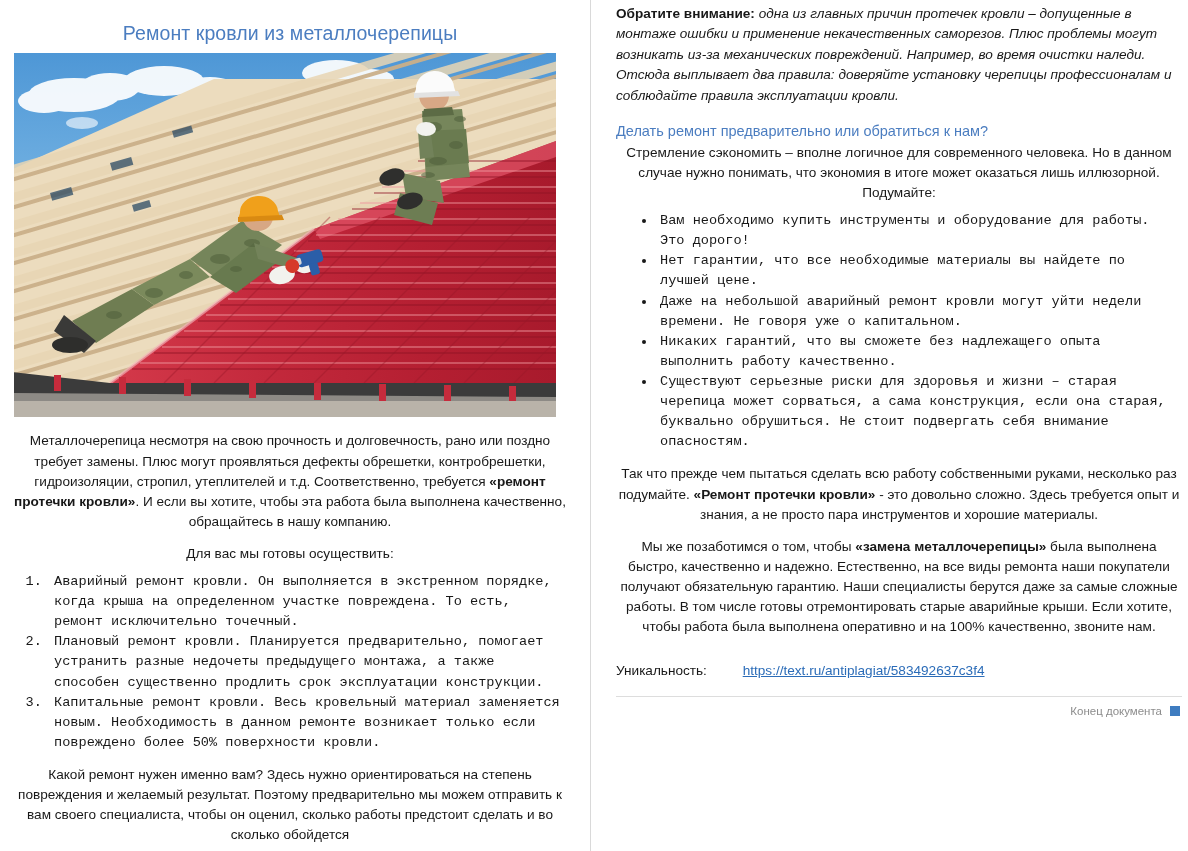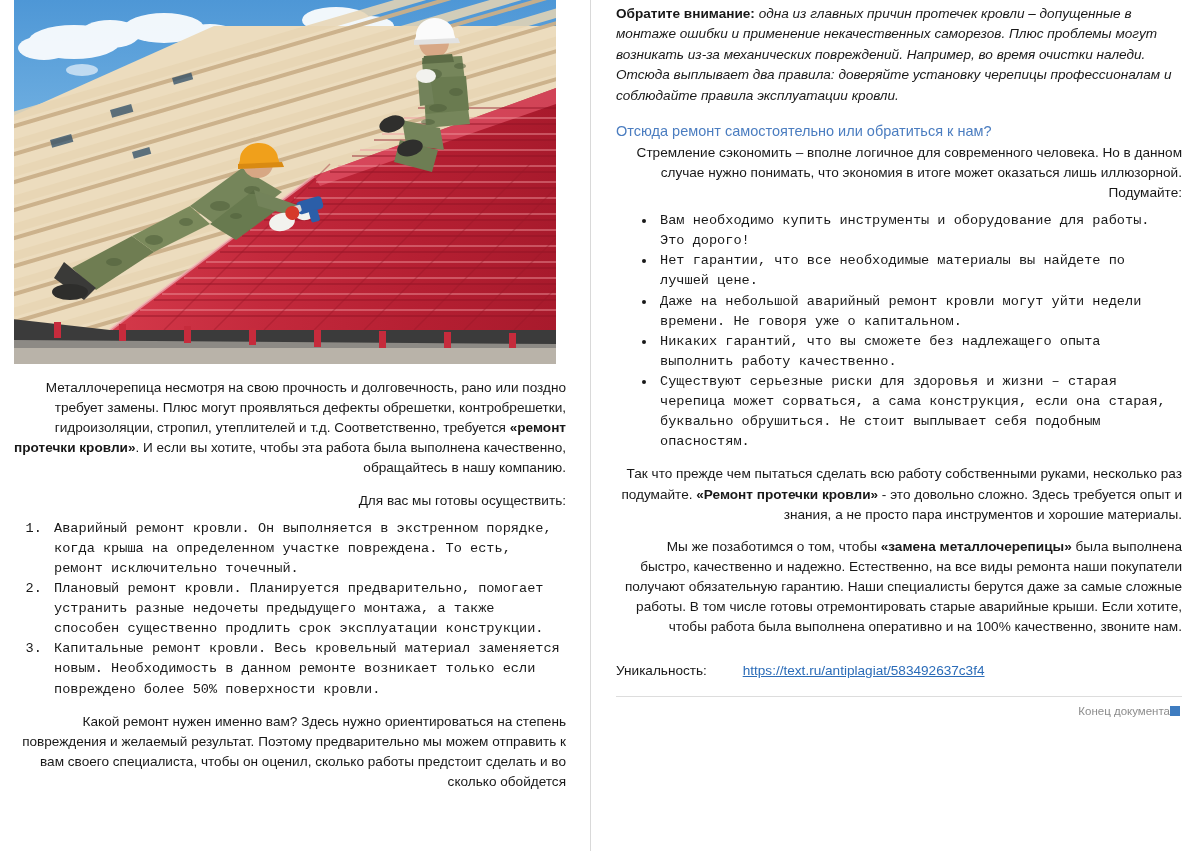--- a/index.html
+++ b/index.html
@@ -55,21 +55,21 @@
     color: #4b7dc0;
     font-size: 14.5px;
     font-weight: 400;
     margin: 16px 0 2px 0;
     line-height: 1.3;
   }
   p.body-text {
     font-size: 13.6px;
     line-height: 1.48;
     margin: 0 0 12px 0;
-    text-align: right;
+    text-align: center;
     color: #181818;
   }
   p.tight { margin-bottom: 4px; }
   .note-block {
     font-size: 13.6px;
     line-height: 1.5;
     font-style: italic;
     margin: 4px 0 14px 0;
     color: #181818;
   }
@@ -115,20 +115,21 @@
   }
   hr.foot-rule {
     border: none;
     border-top: 1px solid #dddddd;
     margin: 18px 0 8px 0;
   }
   .foot-row {
     display: flex;
     justify-content: flex-end;
     align-items: center;
+    gap: 8px;
     padding-right: 2px;
   }
   .foot-label {
     font-size: 11.5px;
     color: #8c8c8c;
   }
   .foot-square {
     width: 10px;
     height: 10px;
     background: #3e7cc0;
@@ -136,20 +137,21 @@
   }
   b.kw { font-weight: bold; }
 </style>
 </head>
 <body>
 
 <div class="page">
 
   <div class="col col-left">
 
+    <h1 class="doc-title">Ремонт кровли из металлочерепицы</h1>
 
     <div class="photo-frame">
       <svg width="542" height="364" viewBox="0 0 542 364" xmlns="http://www.w3.org/2000/svg" role="img">
         <defs>
           <linearGradient id="sky" x1="0" y1="0" x2="0" y2="1">
             <stop offset="0%" stop-color="#4e97d6"></stop>
             <stop offset="45%" stop-color="#79b6e4"></stop>
             <stop offset="100%" stop-color="#b8dbf2"></stop>
           </linearGradient>
           <linearGradient id="wood" x1="0" y1="0" x2="0" y2="1">
@@ -369,30 +371,30 @@
 
     <p class="body-text"><span>Какой ремонт нужен именно вам? Здесь нужно ориентироваться на степень повреждения и желаемый результат. Поэтому предварительно мы можем отправить к вам своего специалиста, чтобы он оценил, сколько работы предстоит сделать и во сколько обойдется </span></p>
   </div>
 
   <div class="col-divider"></div>
 
   <div class="col col-right">
 
     <p class="note-block"><b>Обратите внимание:</b><span> одна из главных причин протечек кровли – допущенные в монтаже ошибки и применение некачественных саморезов. Плюс проблемы могут возникать из-за механических повреждений. Например, во время очистки наледи. Отсюда выплывает два правила: доверяйте установку черепицы профессионалам и соблюдайте правила эксплуатации кровли.</span></p>
 
-    <h2 class="sub-head">Отсюда ремонт самостоятельно или обратиться к нам?</h2>
+    <h2 class="sub-head">Делать ремонт предварительно или обратиться к нам?</h2>
 
     <p class="body-text tight">Стремление сэкономить – вполне логичное для современного человека. Но в данном случае нужно понимать, что экономия в итоге может оказаться лишь иллюзорной. Подумайте:</p>
 
     <ul class="bul-list">
       <li>Вам необходимо купить инструменты и оборудование для работы. Это дорого!</li>
       <li>Нет гарантии, что все необходимые материалы вы найдете по лучшей цене.</li>
       <li>Даже на небольшой аварийный ремонт кровли могут уйти недели времени. Не говоря уже о капитальном.</li>
       <li>Никаких гарантий, что вы сможете без надлежащего опыта выполнить работу качественно.</li>
-      <li>Существуют серьезные риски для здоровья и жизни – старая черепица может сорваться, а сама конструкция, если она старая, буквально обрушиться. Не стоит выплывает себя подобным опасностям.</li>
+      <li>Существуют серьезные риски для здоровья и жизни – старая черепица может сорваться, а сама конструкция, если она старая, буквально обрушиться. Не стоит подвергать себя внимание опасностям.</li>
     </ul>
 
     <p class="body-text"><span>Так что прежде чем пытаться сделать всю работу собственными руками, несколько раз подумайте. </span><b class="kw">«Ремонт протечки кровли»</b><span> - это довольно сложно. Здесь требуется опыт и знания, а не просто пара инструментов и хорошие материалы.</span></p>
 
     <p class="body-text"><span>Мы же позаботимся о том, чтобы </span><b class="kw">«замена металлочерепицы»</b><span> была выполнена быстро, качественно и надежно. Естественно, на все виды ремонта наши покупатели получают обязательную гарантию. Наши специалисты берутся даже за самые сложные работы. В том числе готовы отремонтировать старые аварийные крыши. Если хотите, чтобы работа была выполнена оперативно и на 100% качественно, звоните нам.</span></p>
 
     <p class="uniq-line"><span>Уникальность: </span><a class="uniq-link" href="#">https://text.ru/antiplagiat/583492637c3f4</a></p>
 
     <hr class="foot-rule">
 

